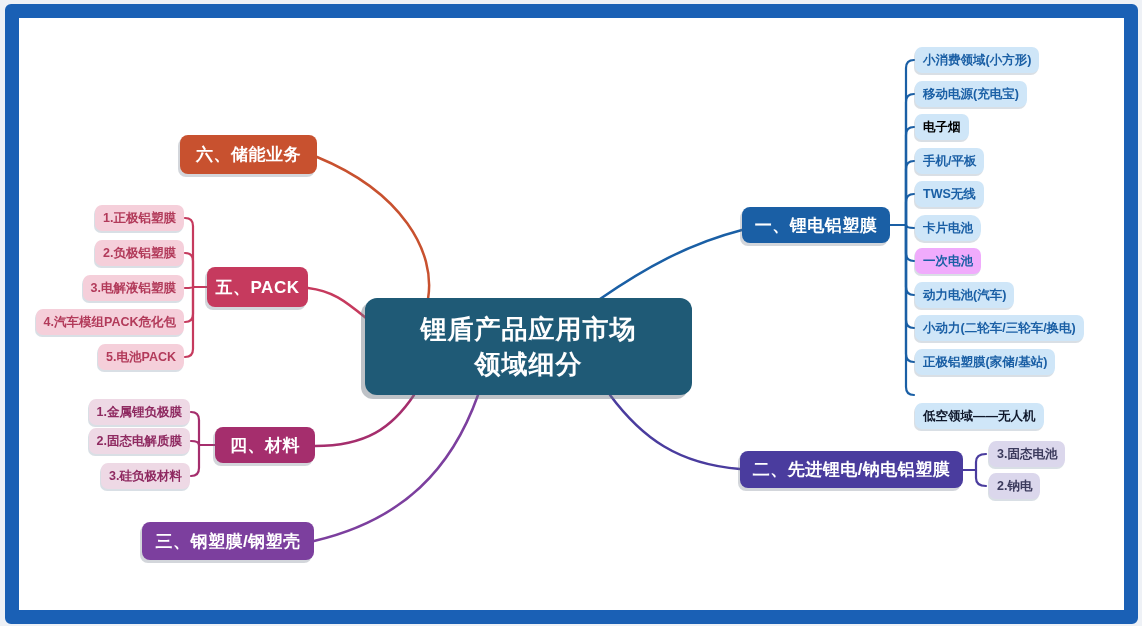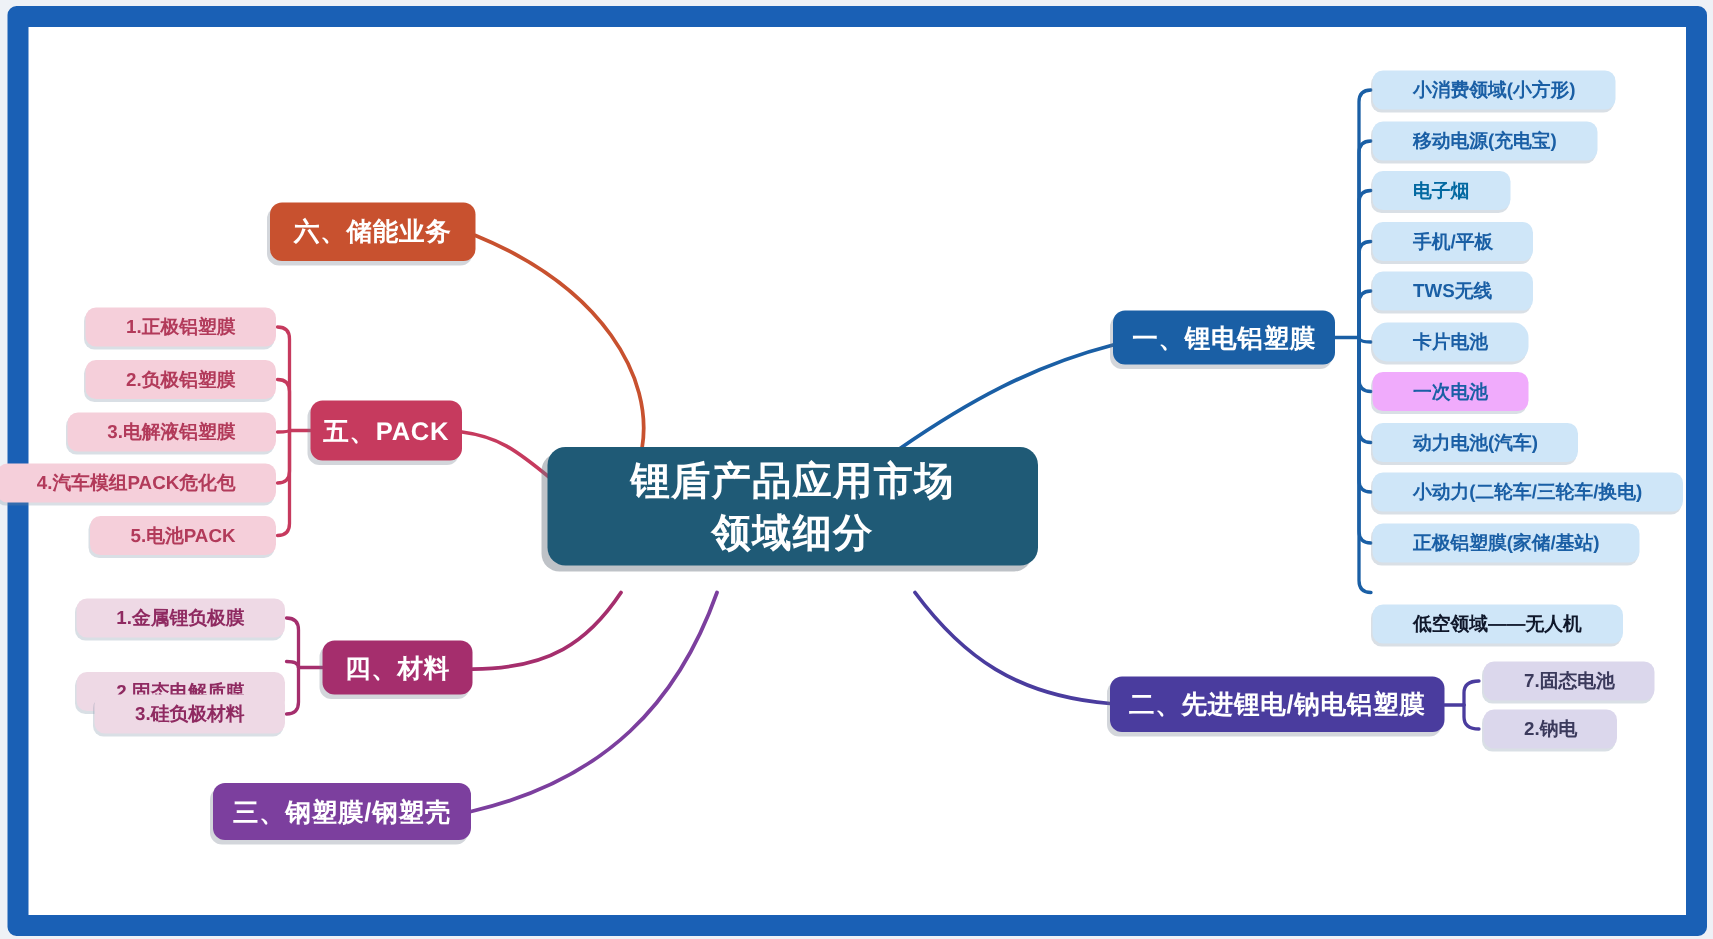--- a/index.html
+++ b/index.html
@@ -10,34 +10,34 @@
     overflow:hidden;
   }
   #stage{position:relative;width:1142px;height:626px;}
   .frame{
     position:absolute;left:5px;top:4px;right:4px;bottom:2px;
     border:14px solid #1a60b5;border-radius:6px;background:#ffffff;
     box-sizing:border-box;
   }
   svg.connectors{position:absolute;left:0;top:0;width:1142px;height:626px;pointer-events:none;}
   .central{
-    position:absolute;left:365px;top:298px;width:327px;height:79px;
+    position:absolute;left:365px;top:298px;width:327px;height:97px;
     display:flex;flex-direction:column;align-items:center;justify-content:center;
     color:#fff;font-size:26px;font-weight:bold;line-height:1.32;
     border-radius:12px;letter-spacing:1px;
     box-shadow:-4px 4px 0 rgba(110,120,130,.45);
   }
   .branch{
     position:absolute;display:flex;align-items:center;justify-content:center;
     color:#fff;font-weight:bold;font-size:17px;white-space:nowrap;
     border-radius:8px;letter-spacing:.5px;
     box-shadow:-2px 3px 0 rgba(110,120,135,.30);
   }
   .child{
-    position:absolute;height:26px;line-height:26px;padding:0 27px;
+    position:absolute;height:26px;line-height:26px;padding:0 8px;
     border-radius:7px;font-size:12.5px;font-weight:600;white-space:nowrap;
     box-shadow:-1px 2px 0 rgba(120,140,160,.28);
   }
   .child.right{text-align:right;}
 </style>
 </head>
 <body>
 
 <div id="stage">
 
@@ -107,35 +107,35 @@
   <div class="branch" style="left: 142px; top: 522px; width: 172px; height: 38px; background-color: rgb(124, 63, 158);">三、钢塑膜/钢塑壳</div>
 
   <div class="branch" style="left: 215px; top: 427px; width: 100px; height: 36px; background-color: rgb(165, 46, 109);">四、材料</div>
 
   <div class="branch" style="left: 207px; top: 267px; width: 101px; height: 40px; background-color: rgb(198, 58, 94);">五、PACK</div>
 
   <div class="branch" style="left: 180px; top: 135px; width: 137px; height: 39px; background-color: rgb(200, 81, 47);">六、储能业务</div>
 
   <div class="child" style="left: 915px; top: 47px; background-color: rgb(207, 230, 248); color: rgb(26, 95, 165);">小消费领域(小方形)</div>
   <div class="child" style="left: 915px; top: 81px; background-color: rgb(207, 230, 248); color: rgb(26, 95, 165);">移动电源(充电宝)</div>
-  <div class="child" style="left: 915px; top: 114px; background-color: rgb(207, 230, 248); color: #0369a1;">电子烟</div>
+  <div class="child" style="left: 915px; top: 114px; background-color: rgb(207, 230, 248); color: #000000;">电子烟</div>
   <div class="child" style="left: 915px; top: 148px; background-color: rgb(207, 230, 248); color: rgb(26, 95, 165);">手机/平板</div>
   <div class="child" style="left: 915px; top: 181px; background-color: rgb(207, 230, 248); color: rgb(26, 95, 165);">TWS无线</div>
   <div class="child" style="left: 915px; top: 215px; background-color: rgb(207, 230, 248); color: rgb(26, 95, 165); border-radius: 10px;">卡片电池</div>
   <div class="child" style="left: 915px; top: 248px; background-color: #f0abfc; color: rgb(26, 95, 165);">一次电池</div>
   <div class="child" style="left: 915px; top: 282px; background-color: rgb(207, 230, 248); color: rgb(26, 95, 165);">动力电池(汽车)</div>
   <div class="child" style="left: 915px; top: 315px; background-color: rgb(207, 230, 248); color: rgb(26, 95, 165);">小动力(二轮车/三轮车/换电)</div>
   <div class="child" style="left: 915px; top: 349px; background-color: rgb(207, 230, 248); color: rgb(26, 95, 165);">正极铝塑膜(家储/基站)</div>
   <div class="child" style="left: 915px; top: 403px; background-color: rgb(207, 230, 248); color: #0f172a; text-align: right;">低空领域——无人机</div>
 
-  <div class="child" style="left: 989px; top: 441px; background-color: rgb(219, 215, 236); color: rgb(59, 58, 92);">7.固态电池</div>
+  <div class="child" style="left: 989px; top: 441px; background-color: rgb(219, 215, 236); color: rgb(59, 58, 92);">3.固态电池</div>
   <div class="child" style="left: 989px; top: 473px; background-color: rgb(219, 215, 236); color: rgb(59, 58, 92);">2.钠电</div>
 
   <div class="child right" style="right: 952px; top: 399px; background-color: rgb(238, 217, 229); color: rgb(143, 42, 97);">1.金属锂负极膜</div>
-  <div class="child right" style="right: 952px; top: 428px; background-color: rgb(238, 217, 229); color: rgb(143, 42, 97); margin-top: 20px;">2.固态电解质膜</div>
+  <div class="child right" style="right: 952px; top: 428px; background-color: rgb(238, 217, 229); color: rgb(143, 42, 97);">2.固态电解质膜</div>
   <div class="child right" style="right: 952px; top: 463px; background-color: rgb(238, 217, 229); color: rgb(143, 42, 97);">3.硅负极材料</div>
 
   <div class="child right" style="right: 958px; top: 205px; background-color: rgb(245, 207, 218); color: rgb(178, 58, 90);">1.正极铝塑膜</div>
   <div class="child right" style="right: 958px; top: 240px; background-color: rgb(245, 207, 218); color: rgb(178, 58, 90);">2.负极铝塑膜</div>
   <div class="child right" style="right: 958px; top: 275px; background-color: rgb(245, 207, 218); color: rgb(178, 58, 90);">3.电解液铝塑膜</div>
   <div class="child right" style="right: 958px; top: 309px; background-color: rgb(245, 207, 218); color: rgb(178, 58, 90);">4.汽车模组PACK危化包</div>
   <div class="child right" style="right: 958px; top: 344px; background-color: rgb(245, 207, 218); color: rgb(178, 58, 90); margin-left: 36px;">5.电池PACK</div>
 
 </div>
 

